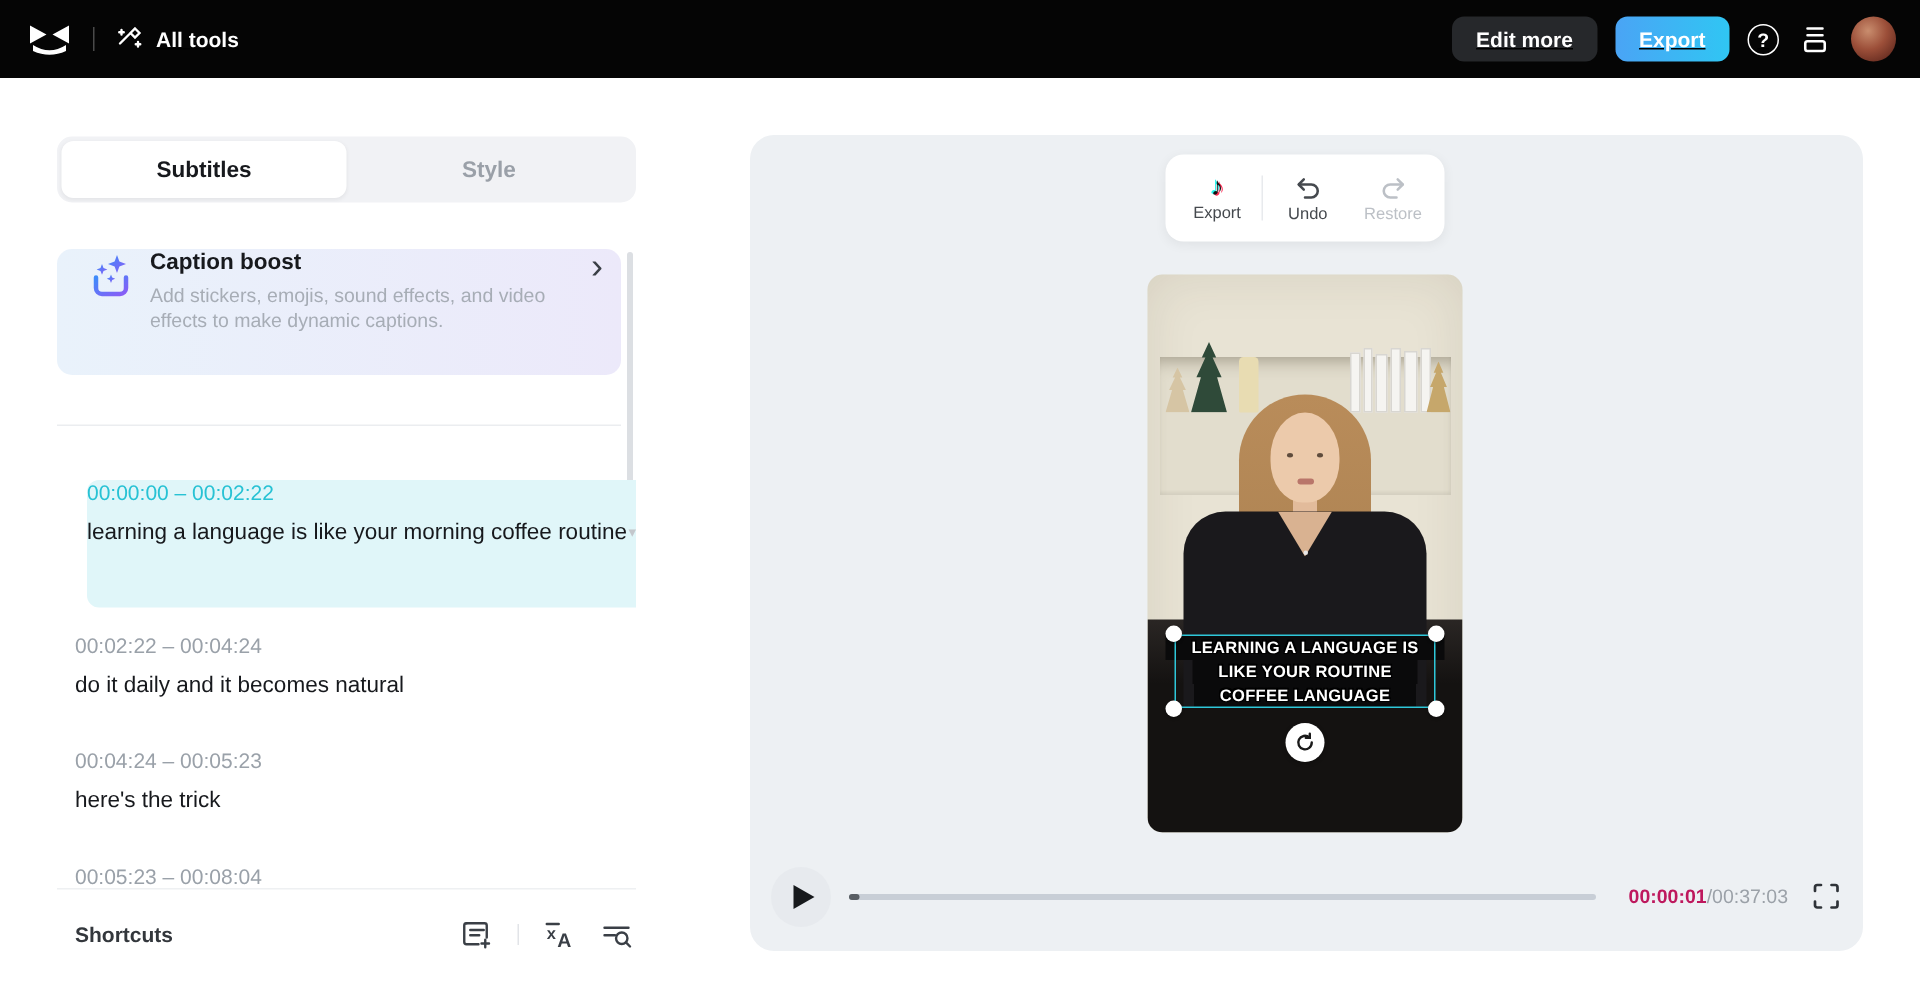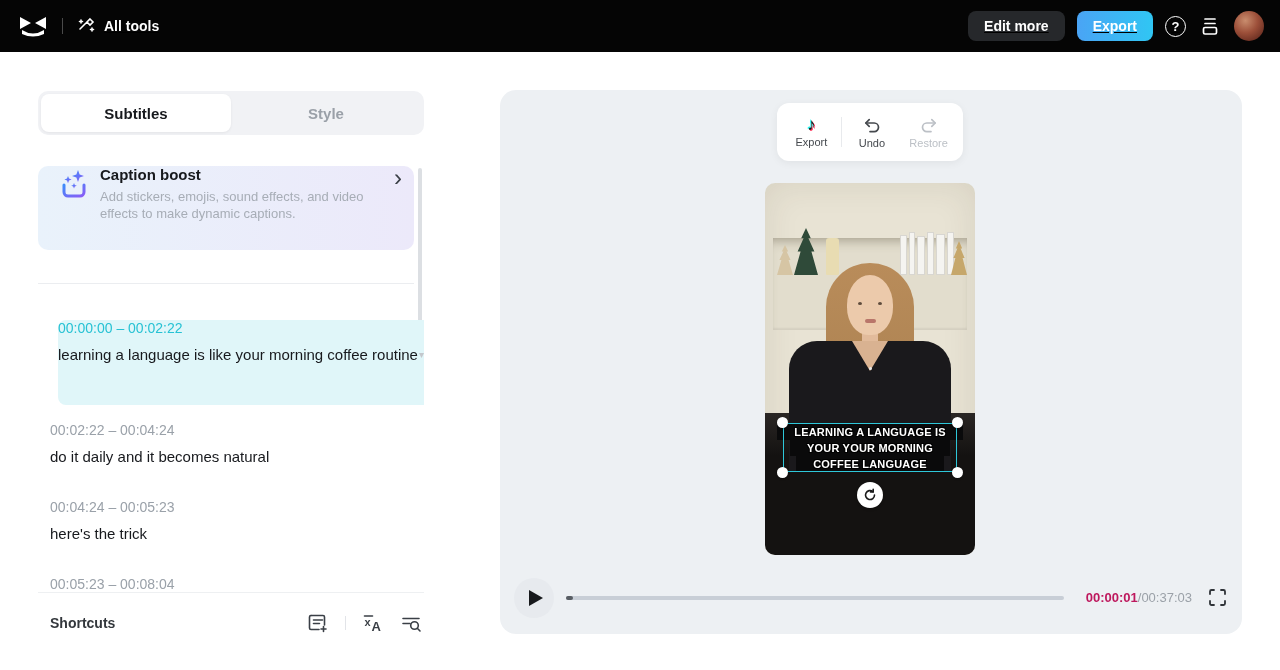--- a/index.html
+++ b/index.html
@@ -251,21 +251,21 @@
         <div class="necklace"></div>
       </div>
       <div class="face">
         <div class="eye le"></div>
         <div class="eye re"></div>
         <div class="mouth"></div>
       </div>
 
       <div class="cap-group">
         <div class="cap-line"><span>LEARNING A LANGUAGE IS</span></div>
-        <div class="cap-line"><span>YOUR YOUR MORNING</span></div>
+        <div class="cap-line"><span>LIKE YOUR ROUTINE</span></div>
         <div class="cap-line"><span>COFFEE LANGUAGE</span></div>
       </div>
       <div class="sel-box"></div>
       <div class="handle h-tl"></div>
       <div class="handle h-tr"></div>
       <div class="handle h-bl"></div>
       <div class="handle h-br"></div>
       <div class="rotate-handle">
         <svg width="14" height="14" viewBox="0 0 14 14" fill="none" stroke="#1a1a1a" stroke-width="1.6" stroke-linecap="round">
           <path d="M11.5 7 a4.5 4.5 0 1 1 -1.6 -3.4"></path>

